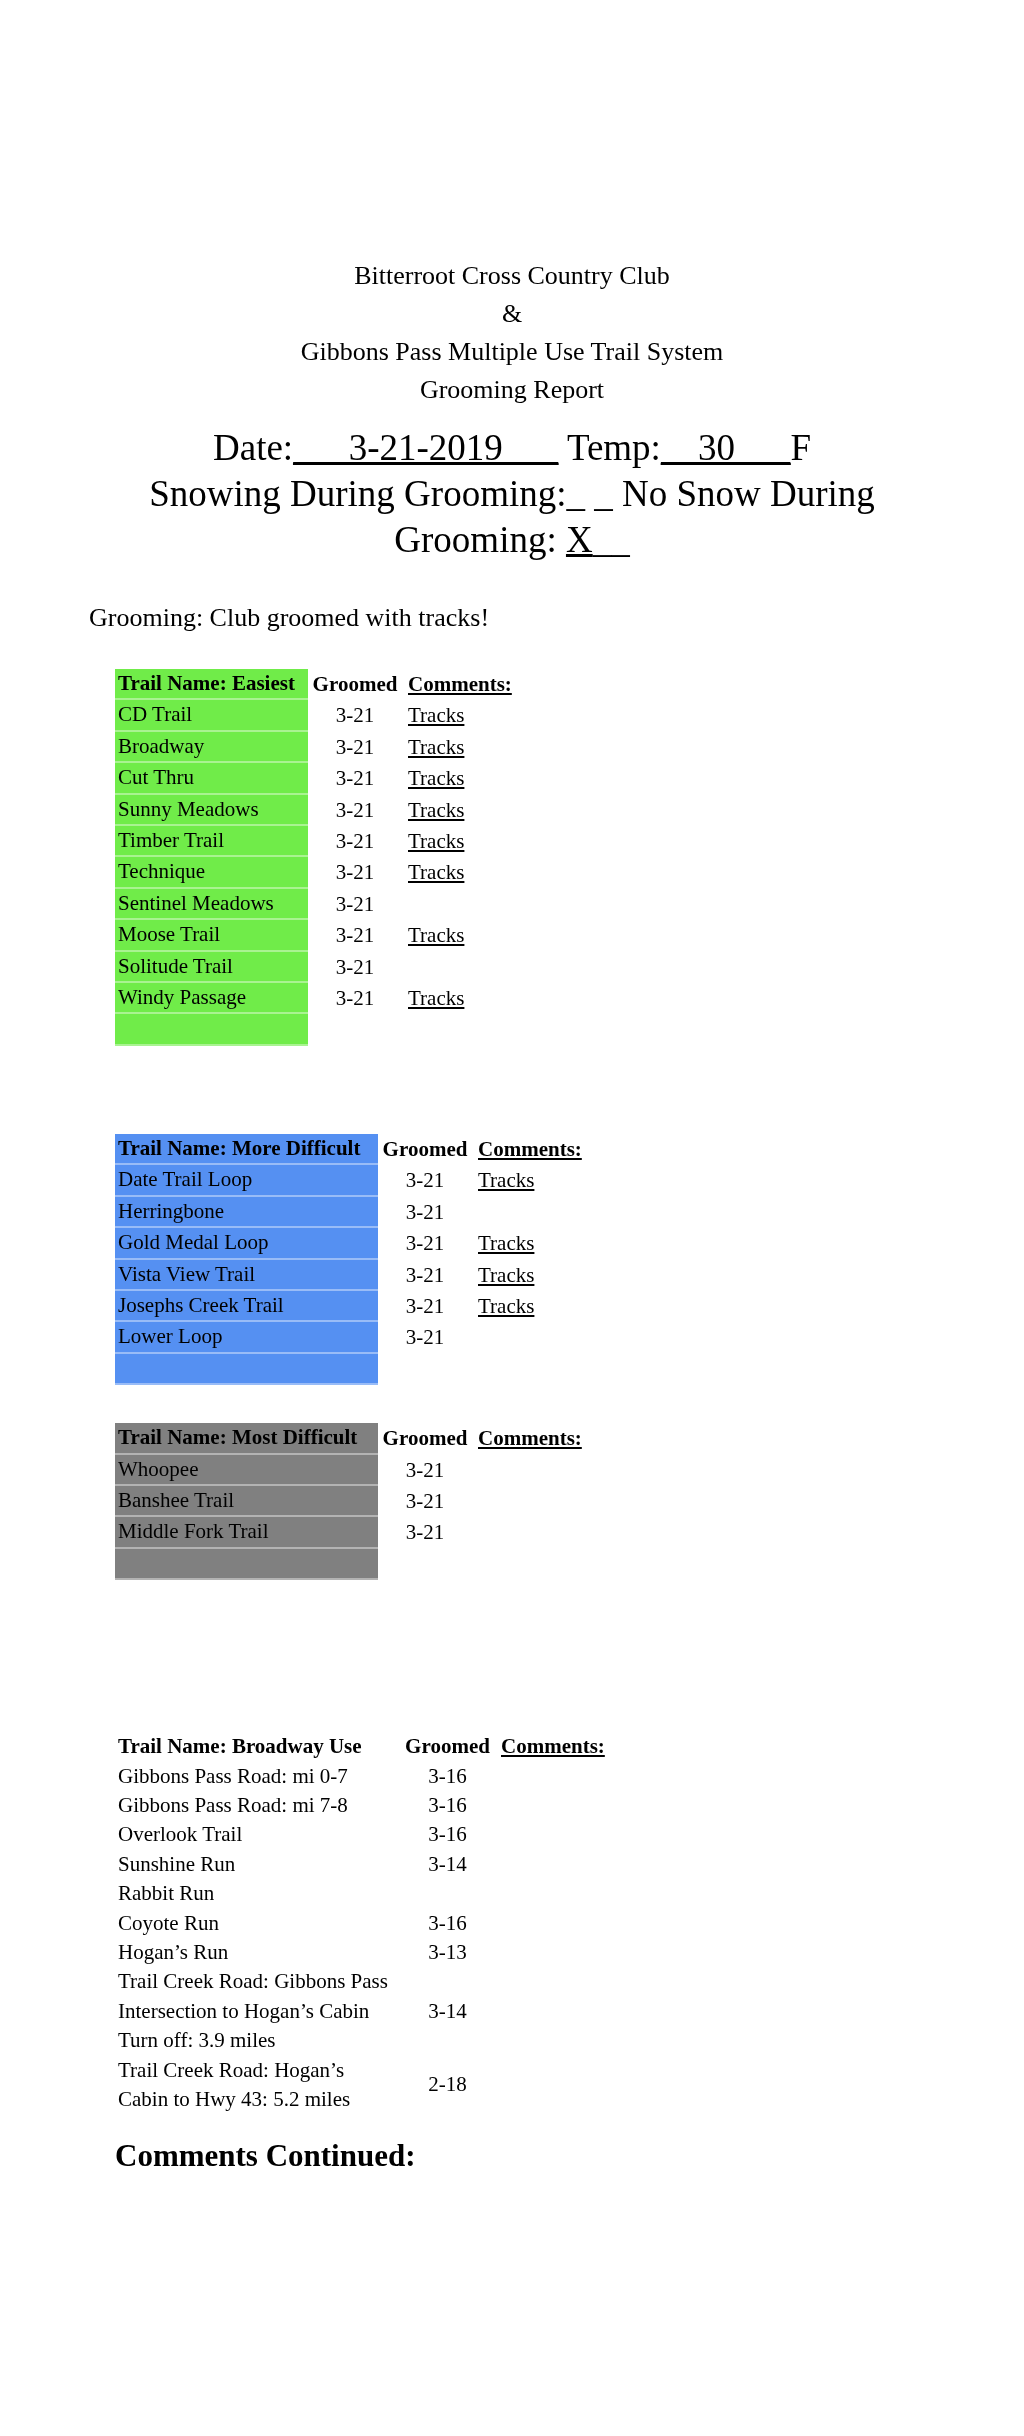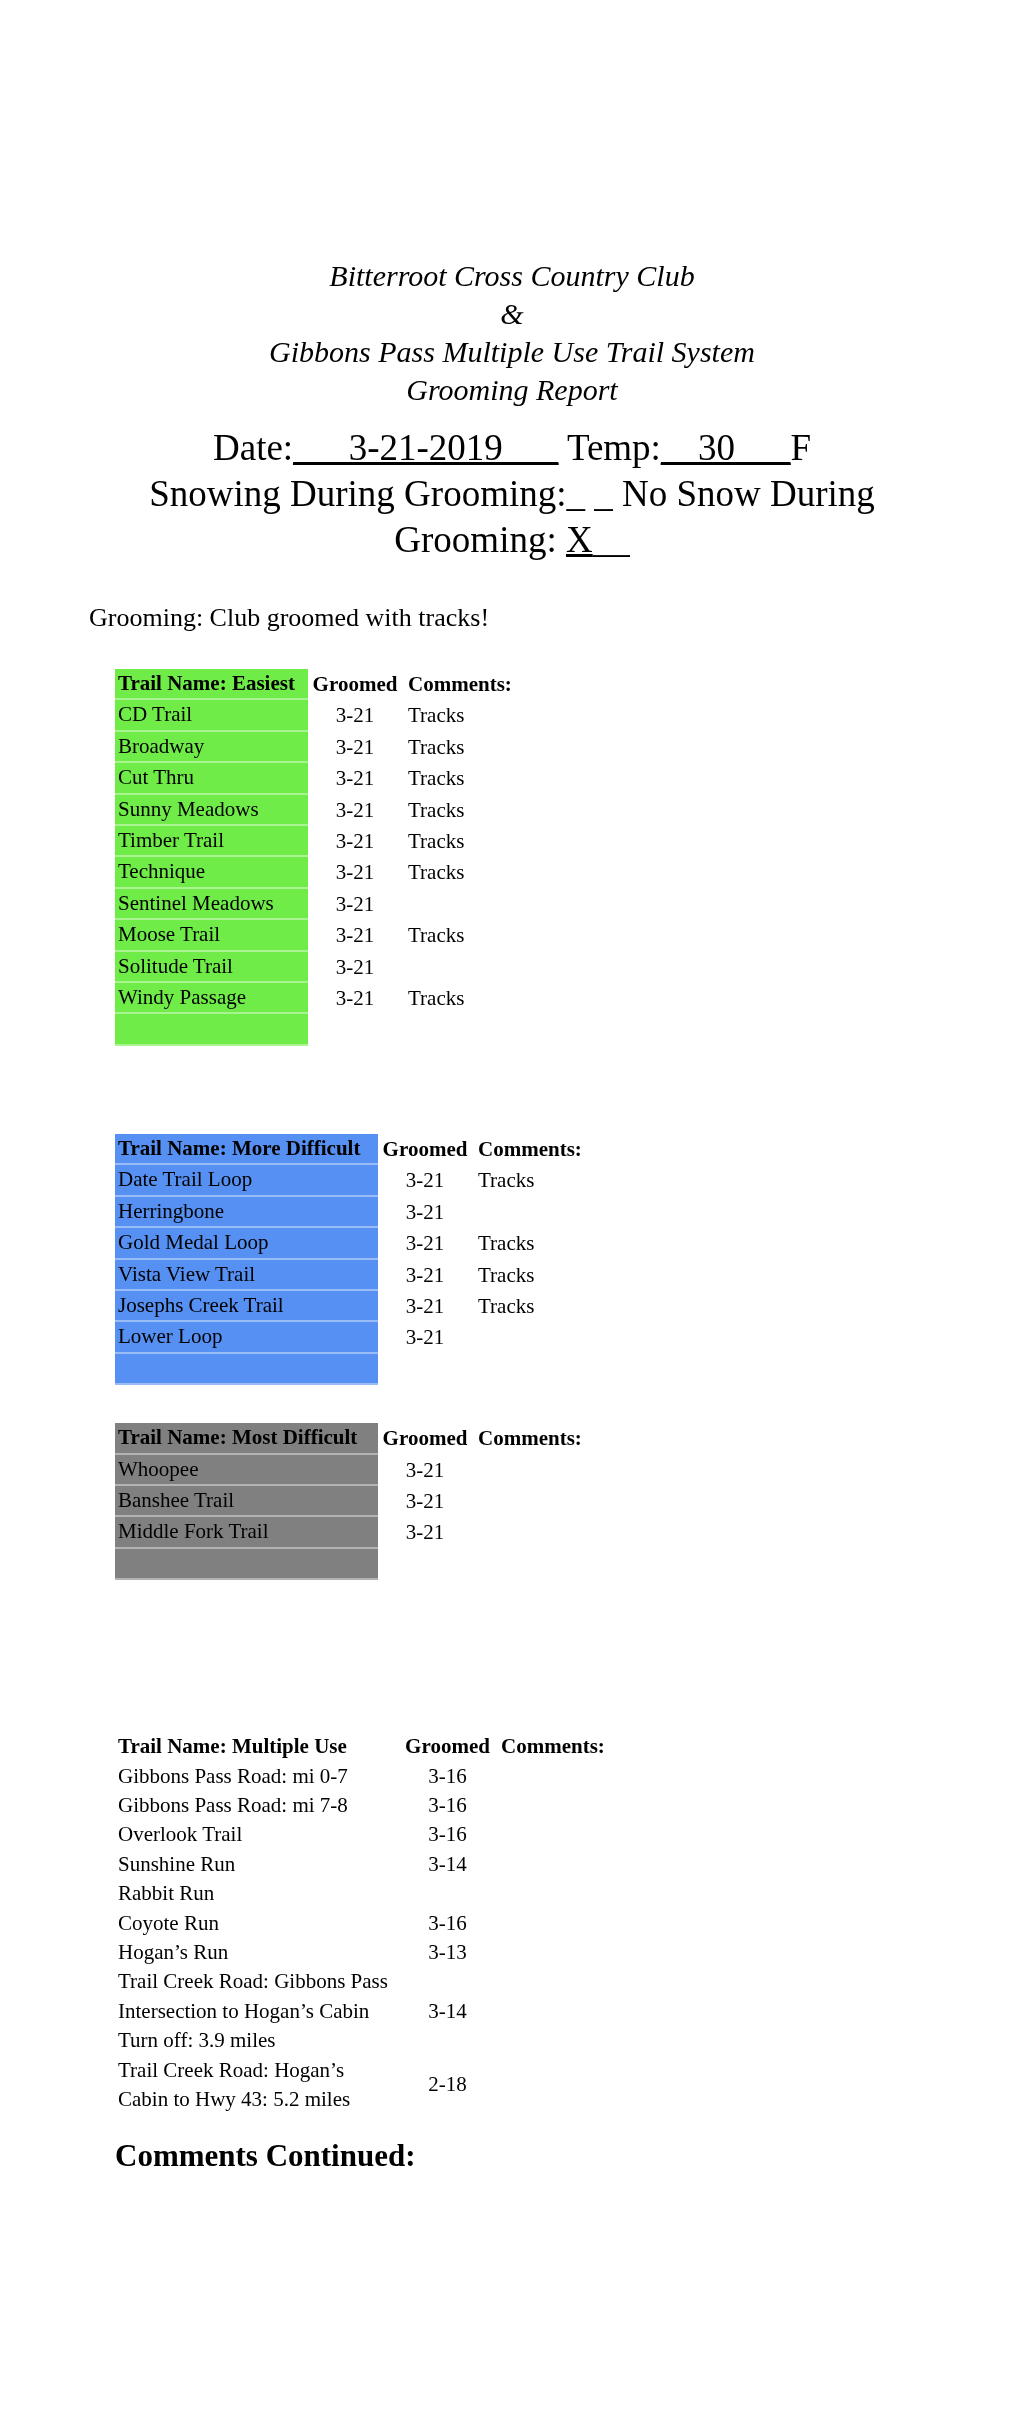--- a/index.html
+++ b/index.html
@@ -9,21 +9,21 @@
     color:#000;
   }
   .doc {
     width:1024px;
     min-height:2436px;
     box-sizing:border-box;
     padding-top:257px;
     overflow:hidden;
   }
   .center { text-align:center; }
-  .t30 { font-size:30px; line-height:38px;font-style:italic; }
+  .t30 { font-size:26px; line-height:38px; }
   .t36 { font-size:37px; line-height:46px; }
   .hdr-big { margin-top:16px; }
   .u { text-decoration:underline; }
   .note {
     font-size:26px;
     line-height:38px;
     margin:36px 0 0 89px;
   }
   .tbl {
     margin-left:115px;
@@ -35,21 +35,21 @@
     min-height:29.4px;
     align-items:center;
   }
   .t-easiest .trow { grid-template-columns:193px 94px 1fr; }
   .t-more .trow,
   .t-most .trow  { grid-template-columns:263px 94px 1fr; }
   .t-multi .trow { grid-template-columns:285px 95px 1fr; }
   .cell { box-sizing:border-box; }
   .name-cell { padding-left:3px; white-space:pre-line; }
   .groomed-cell { text-align:center; }
-  .comments-cell { padding-left:6px; }
+  .comments-cell { padding-left:6px;text-decoration:underline; }
   .thead .cell { font-weight:bold; }
   .colored .name-cell {
     background:var(--hl);
     border-bottom:2px solid rgba(255,255,255,0.4);
   }
   .t-easiest { margin-top:32px; }
   .t-more    { margin-top:88px; }
   .t-most    { margin-top:38px; }
   .t-multi   { margin-top:152px; }
   .comments-cont {
@@ -214,21 +214,21 @@
         <div class="trow">
           <div class="cell name-cell">&nbsp;</div>
           <div class="cell groomed-cell"></div>
           <div class="cell comments-cell"></div>
         </div>
       </div>
   </section>
 
   <section class="tbl t-multi">
     <div class="trow thead">
-      <div class="cell name-cell">Trail Name: Multiple Use</div>
+      <div class="cell name-cell">Trail Name: Broadway Use</div>
       <div class="cell groomed-cell">Groomed</div>
       <div class="cell comments-cell">Comments:</div>
     </div>
     <div>
         <div class="trow">
           <div class="cell name-cell">Gibbons Pass Road: mi 0-7</div>
           <div class="cell groomed-cell">3-16</div>
           <div class="cell comments-cell"></div>
         </div>
         <div class="trow">

